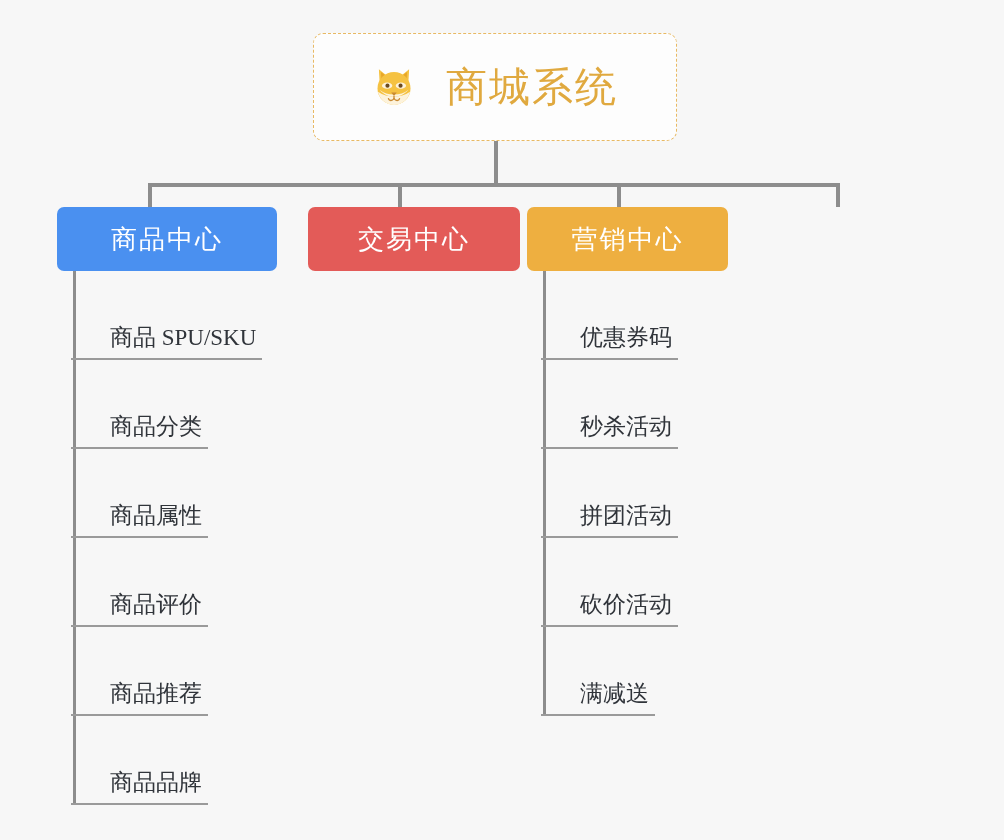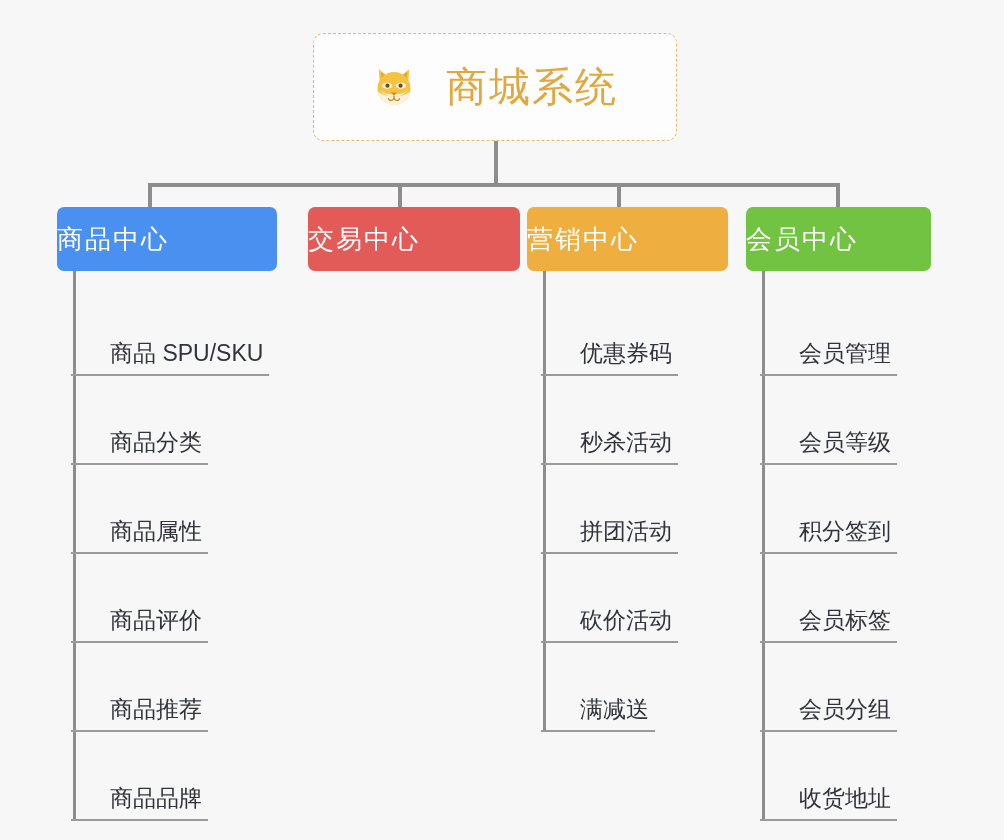--- a/index.html
+++ b/index.html
@@ -79,32 +79,33 @@
   .column {
     position: absolute;
     top: 207px;
     width: 220px;
   }
   .col-header {
     height: 64px;
     border-radius: 7px;
     display: flex;
     align-items: center;
-    justify-content: flex-start;
+    justify-content: center;
     color: #ffffff;
     font-size: 26px;
     letter-spacing: 2px;
     box-sizing: border-box;
   }
 
   
   .col-body {
     position: relative;
     margin-left: 16px;
-    padding-top: 16px;
+    padding-top: 0;
+    font-family: Liberation Serif, serif;
   }
   .trunk {
     position: absolute;
     left: 0;
     top: 0;
     bottom: 0;
     width: 3px;
     background: #8d8d8d;
   }
   .leaf {
@@ -220,40 +221,14 @@
         </div>
       <div class="leaf">
           <span class="leaf-label">砍价活动</span>
         </div>
       <div class="leaf">
           <span class="leaf-label">满减送</span>
         </div>
     </div>
   </div>
 
-  <div class="column" style="left:746px">
-    <div class="col-header" style="background:#72c341;width:185px">
-      <span>会员中心</span>
-    </div>
-    <div class="col-body">
-      <div class="trunk"></div>
-      <div class="leaf">
-          <span class="leaf-label">会员管理</span>
-        </div>
-      <div class="leaf">
-          <span class="leaf-label">会员等级</span>
-        </div>
-      <div class="leaf">
-          <span class="leaf-label">积分签到</span>
-        </div>
-      <div class="leaf">
-          <span class="leaf-label">会员标签</span>
-        </div>
-      <div class="leaf">
-          <span class="leaf-label">会员分组</span>
-        </div>
-      <div class="leaf">
-          <span class="leaf-label">收货地址</span>
-        </div>
-    </div>
-  </div>
 
 </div>
 
 </body></html>

